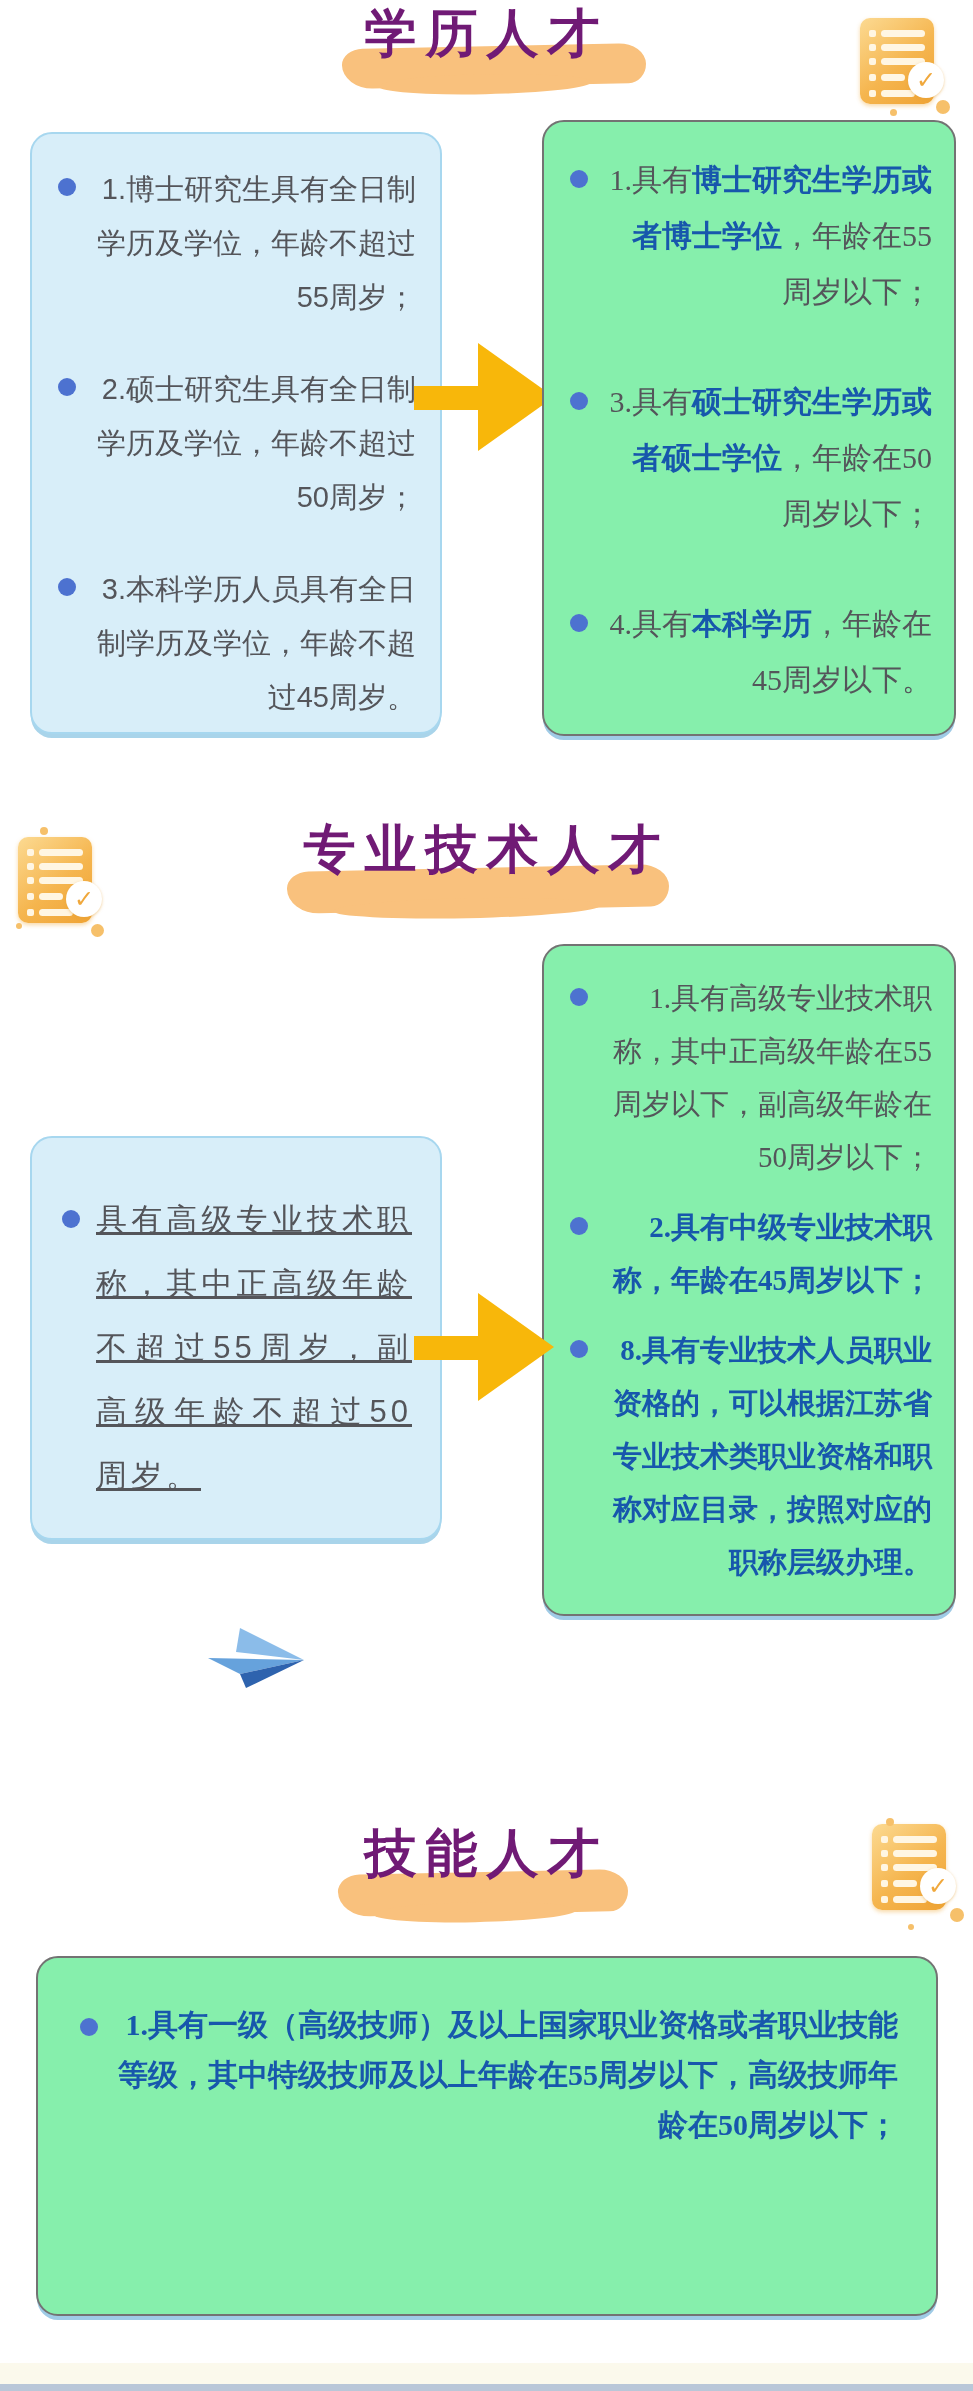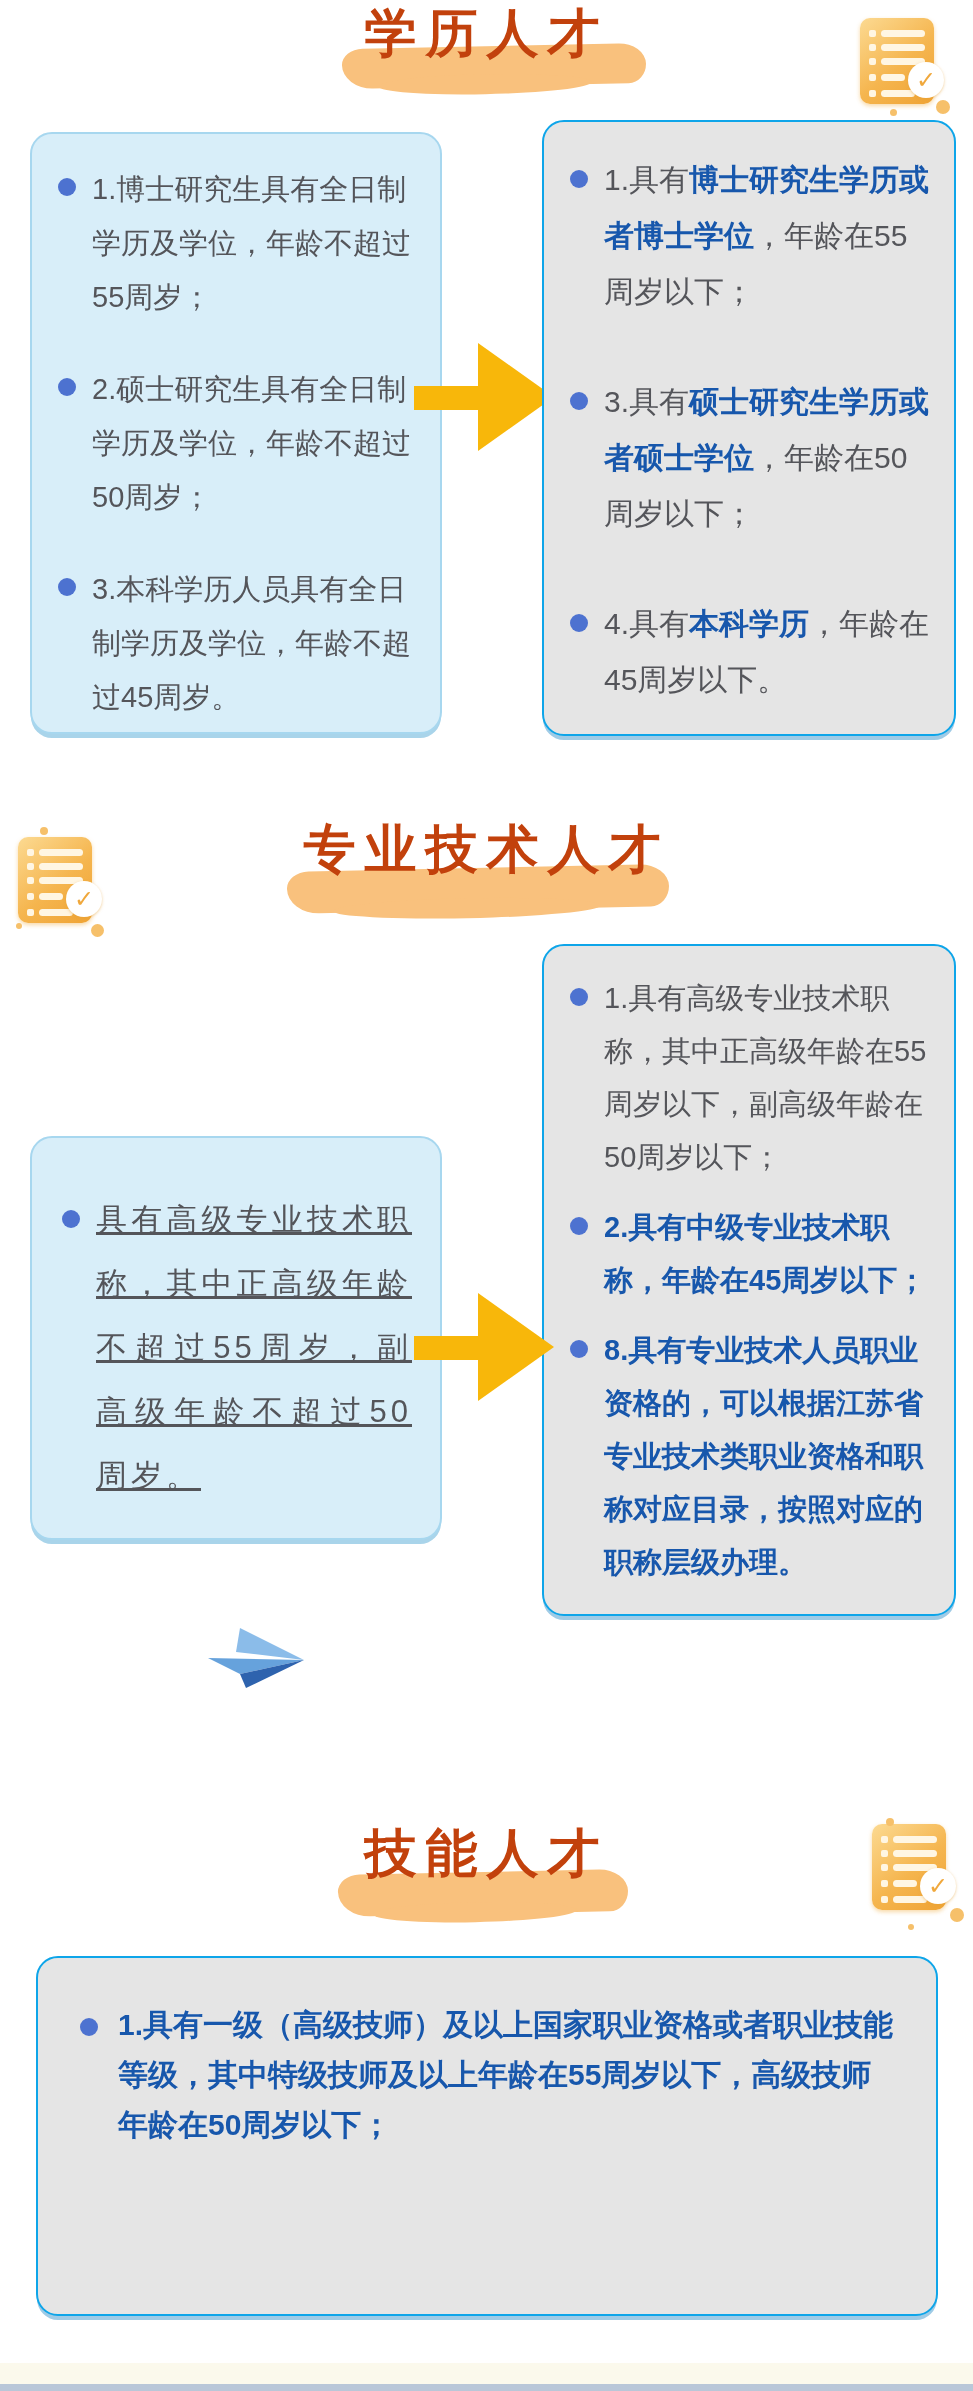--- a/index.html
+++ b/index.html
@@ -1,21 +1,21 @@
 <!DOCTYPE html>
 <html><head>
 <meta charset="utf-8">
 <style>
   * { margin:0; padding:0; box-sizing:border-box; }
   body { background:#ffffff; font-family:"Liberation Sans","DejaVu Sans",sans-serif; }
   .canvas { position:relative; width:973px; height:2391px; background:#ffffff; overflow:hidden; }
 
   
   .sec-title { position:absolute; left:0; width:973px; text-align:center;
-    font-size:52px; font-weight:900; color:#c2410c; letter-spacing:9px; line-height:62px; z-index:2; }
+    font-size:52px; font-weight:900; color:#701a75; letter-spacing:9px; line-height:62px; z-index:2; }
   .hl { position:absolute; background:#F9C17D; z-index:1; transform:rotate(-1.2deg);
     border-radius:26px 34px 22px 38px / 20px 26px 24px 30px; }
   .hl::after { content:""; position:absolute; left:12%; bottom:-8px; width:70%; height:20px;
     background:#F9C17D; border-radius:50%; }
 
   
   .doc-icon { position:absolute; }
   .doc-card { position:absolute; left:4px; top:4px; width:74px; height:86px;
     background:linear-gradient(140deg,#FCDA92 0%,#F5B54E 55%,#EFA334 100%);
     border-radius:10px; box-shadow:0 2px 4px rgba(240,170,60,.45); }
@@ -23,25 +23,25 @@
   .doc-row .d { position:absolute; left:0; top:0; width:7px; height:7px; background:#FFF6E3; border-radius:2px; }
   .doc-row .b { position:absolute; left:12px; top:0; height:7px; background:#FFF6E3; border-radius:4px; }
   .doc-check { position:absolute; right:-10px; bottom:6px; width:36px; height:36px; border-radius:50%;
     background:#ffffff; color:#F0A83C; font-size:24px; font-weight:900; line-height:36px; text-align:center;
     box-shadow:0 1px 3px rgba(230,160,50,.5); }
   .spark { position:absolute; border-radius:50%; background:#F6C06A; }
 
   
   .box { position:absolute; border-radius:22px; }
   .box.blue { background:#D8EEF9; border:2px solid #A7D7EF; box-shadow:0 5px 0 -1px #A9D4EA; }
-  .box.cream { background:#e5e5e5; border:2px solid #0ea5e9; box-shadow:0 5px 0 -1px #9FCBE6; }
+  .box.cream { background:#86efac; border:2px solid #737373; box-shadow:0 5px 0 -1px #9FCBE6;font-family:Liberation Serif, serif; }
 
   .item { position:relative; padding-left:34px; }
   .bullet { position:absolute; left:0; width:18px; height:18px; border-radius:50%; background:#4D72D0; }
-  .txt { display:block; }
+  .txt { display:block;text-align:right; }
   .gray { color:#54555A; }
   .blue-t { color:#1757AC; font-weight:bold; }
 
   
   .lb1 { left:30px; top:132px; width:412px; height:602px; padding:28px 24px 0 26px; }
   .lb1 .item { margin-bottom:38px; font-size:29px; line-height:54px; }
   .lb1 .bullet { top:16px; }
 
   
   .rb1 { left:542px; top:120px; width:414px; height:616px; padding:30px 22px 0 26px; }

